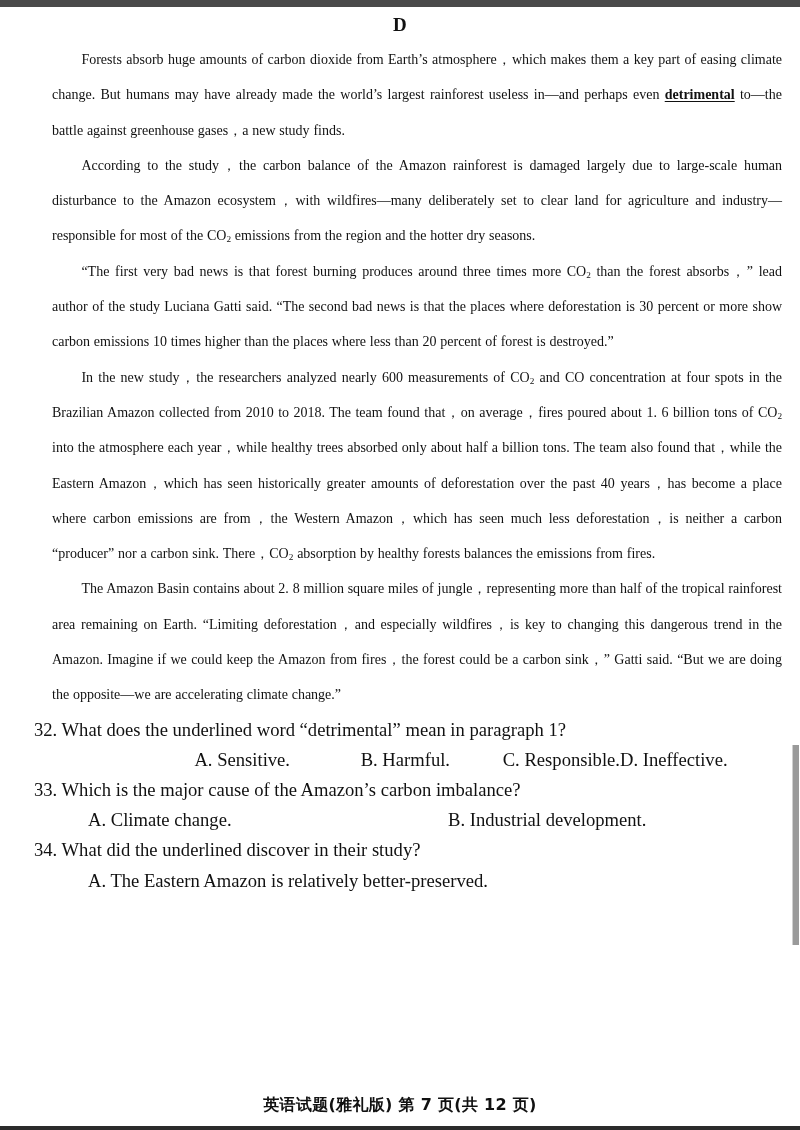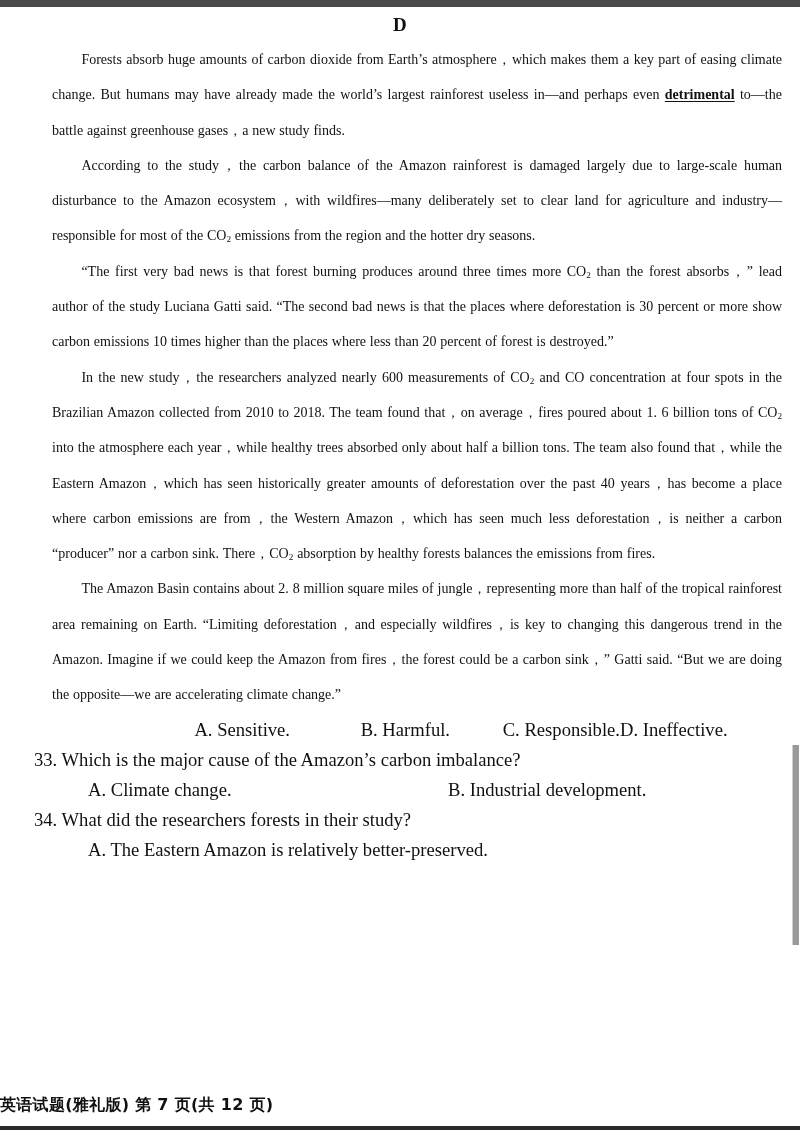--- a/index.html
+++ b/index.html
@@ -120,21 +120,21 @@
   .opt-row.cols-2 > .opt.a { width: 360px; }
 
   .opt-row.cols-1 > .opt { display: inline-block; }
 
   
   .footer {
     position: absolute;
     left: 0;
     top: 1088px;
     width: 800px;
-    text-align: left;
+    text-align: center;
     font-size: 16px;
     font-weight: bold;
     font-family: "DejaVu Sans", "Liberation Sans", sans-serif;
     letter-spacing: 0.3px;
   }
 </style>
 </head>
 <body>
 
 <div class="scan-top-bar"></div>
@@ -149,39 +149,43 @@
     <p class="para">Forests absorb huge amounts of carbon dioxide from Earth’s atmosphere，which makes them a key part of easing climate change. But humans may have already made the world’s largest rainforest useless in—and perhaps even <b class="underlined">detrimental</b> to—the battle against greenhouse gases，a new study finds.</p>
     <p class="para">According to the study，the carbon balance of the Amazon rainforest is damaged largely due to large-scale human disturbance to the Amazon ecosystem，with wildfires—many deliberately set to clear land for agriculture and industry—responsible for most of the CO<sub>2</sub> emissions from the region and the hotter dry seasons.</p>
     <p class="para">“The first very bad news is that forest burning produces around three times more CO<sub>2</sub> than the forest absorbs，” lead author of the study Luciana Gatti said. “The second bad news is that the places where deforestation is 30 percent or more show carbon emissions 10 times higher than the places where less than 20 percent of forest is destroyed.”</p>
     <p class="para">In the new study，the researchers analyzed nearly 600 measurements of CO<sub>2</sub> and CO concentration at four spots in the Brazilian Amazon collected from 2010 to 2018. The team found that，on average，fires poured about 1. 6 billion tons of CO<sub>2</sub> into the atmosphere each year，while healthy trees absorbed only about half a billion tons. The team also found that，while the Eastern Amazon，which has seen historically greater amounts of deforestation over the past 40 years，has become a place where carbon emissions are from，the Western Amazon，which has seen much less deforestation，is neither a carbon “producer” nor a carbon sink. There，CO<sub>2</sub> absorption by healthy forests balances the emissions from fires.</p>
     <p class="para">The Amazon Basin contains about 2. 8 million square miles of jungle，representing more than half of the tropical rainforest area remaining on Earth. “Limiting deforestation，and especially wildfires，is key to changing this dangerous trend in the Amazon. Imagine if we could keep the Amazon from fires，the forest could be a carbon sink，” Gatti said. “But we are doing the opposite—we are accelerating climate change.”</p>
   </div>
 
   <div class="questions">
 
     <div class="q-block">
+      <div class="q-stem">
+        <span class="q-num">32.</span>
+        <span>What does the underlined word “detrimental” mean in paragraph 1?</span>
+      </div>
       <div class="opt-row cols-4">
         <span class="opt a"><span>A.</span> <span>Sensitive.</span></span><span class="opt b"><span>B.</span> <span>Harmful.</span></span><span class="opt c"><span>C.</span> <span>Responsible.</span></span><span class="opt d"><span>D.</span> <span>Ineffective.</span></span>
       </div>
     </div>
 
     <div class="q-block">
       <div class="q-stem">
         <span class="q-num">33.</span>
         <span>Which is the major cause of the Amazon’s carbon imbalance?</span>
       </div>
       <div class="opt-row cols-2">
         <span class="opt a"><span>A.</span> <span>Climate change.</span></span><span class="opt b"><span>B.</span> <span>Industrial development.</span></span>
       </div>
     </div>
 
     <div class="q-block">
       <div class="q-stem">
         <span class="q-num">34.</span>
-        <span>What did the researchers forests in their study?</span>
+        <span>What did the underlined discover in their study?</span>
       </div>
       <div class="opt-row cols-1">
         <span class="opt"><span>A.</span> <span>The Eastern Amazon is relatively better-preserved.</span></span>
       </div>
 
     </div>
 
   </div>
 
   <div class="footer">英语试题(雅礼版) 第 7 页(共 12 页)</div>

